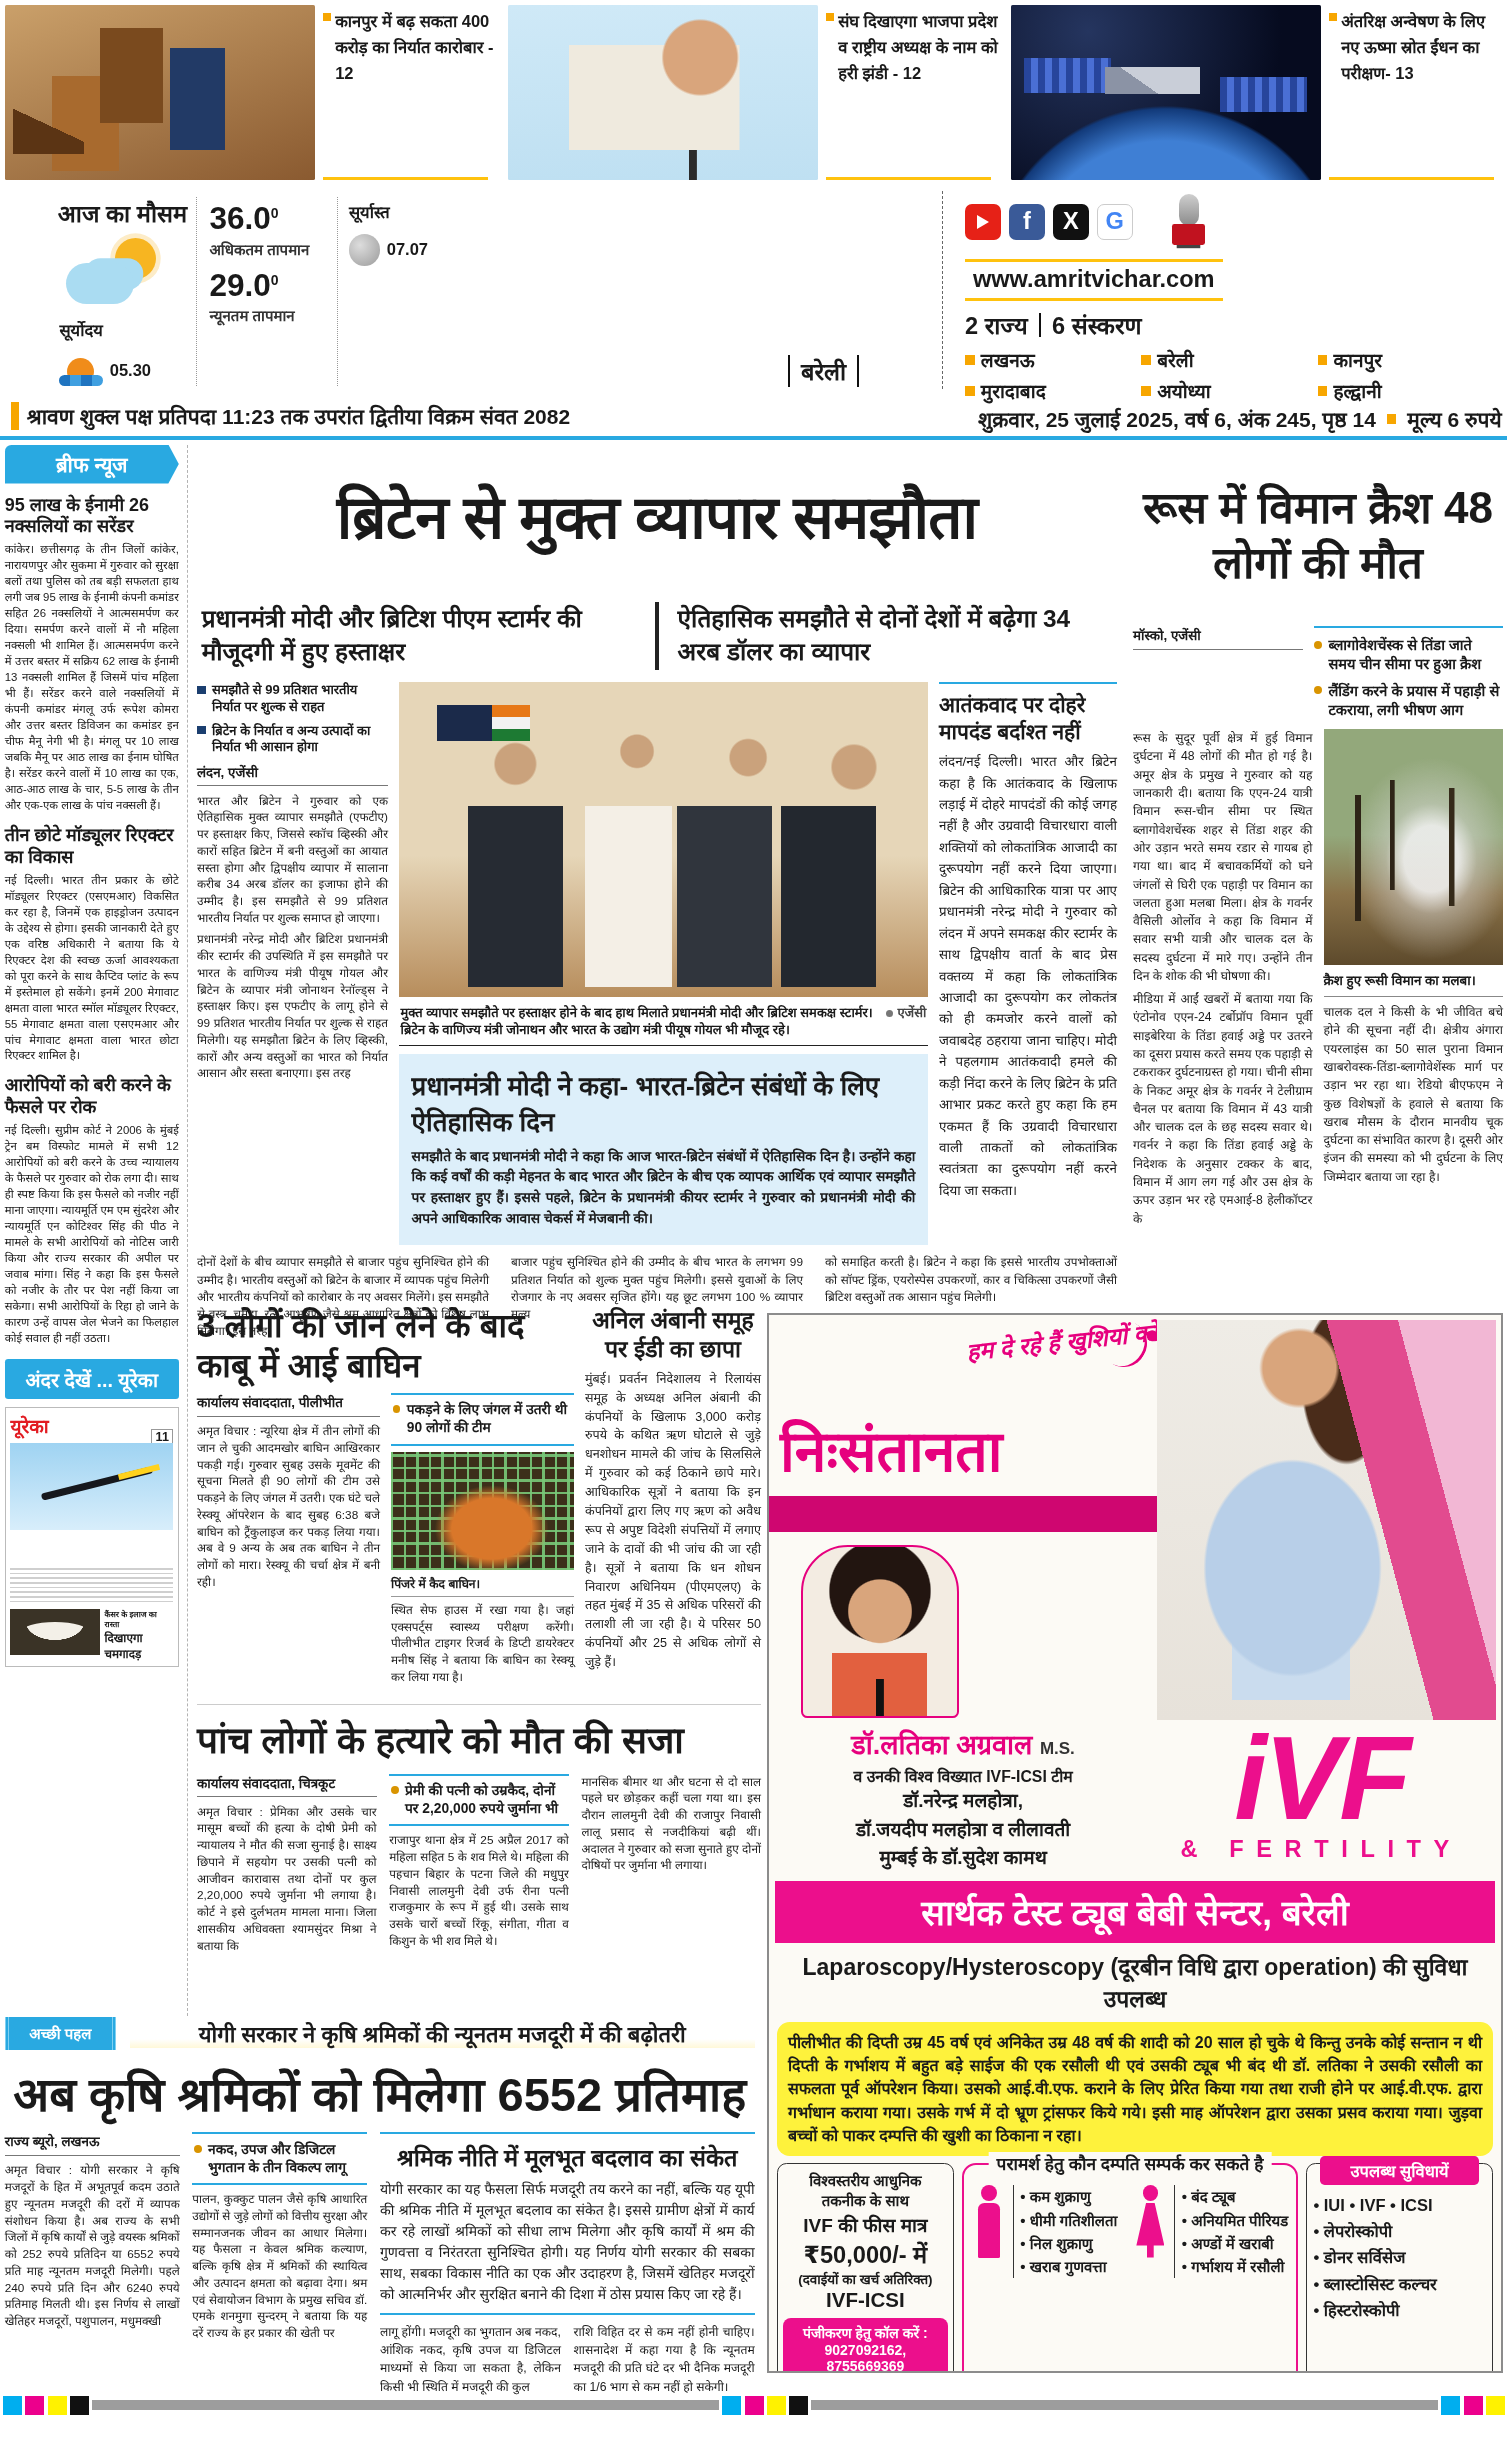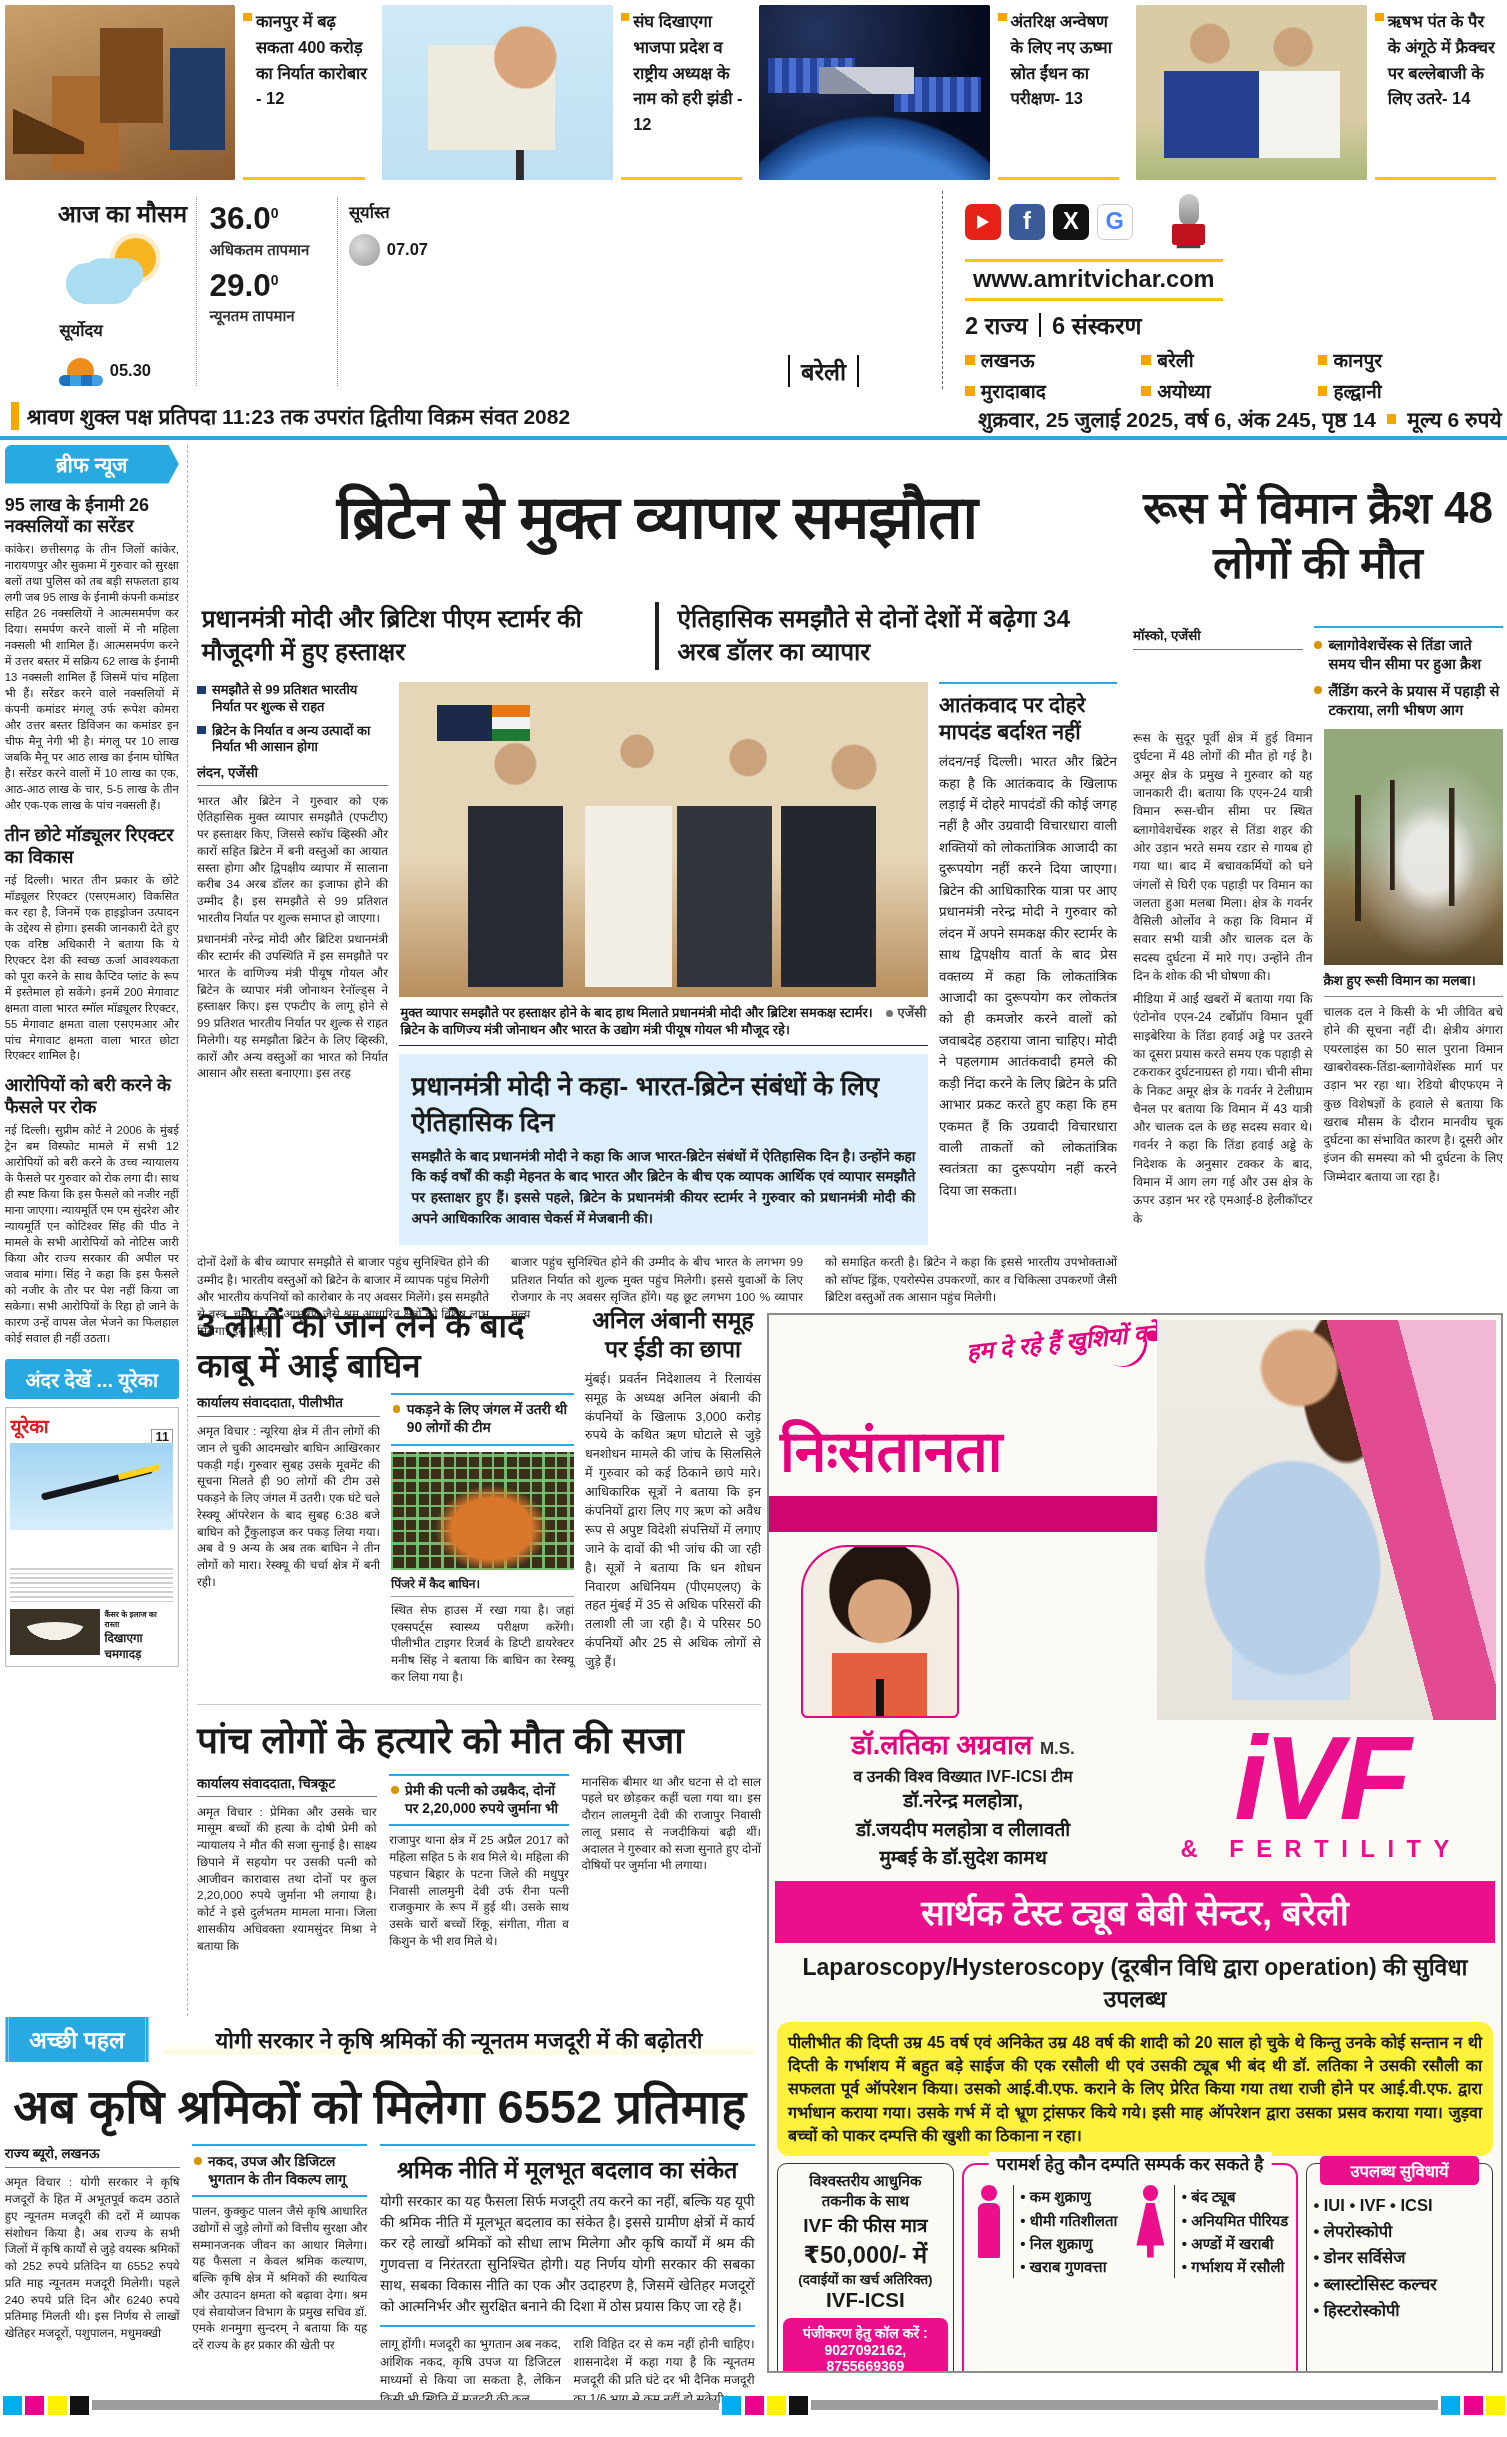--- a/index.html
+++ b/index.html
@@ -178,21 +178,21 @@
   .amb{flex:1;}
   .amb h4{margin:0 0 6.3px;font-size:23px;font-weight:900;text-align:center;line-height:1.25;}
   .amb p{font-size:12.6px;line-height:1.5;}
   .murder{margin-top:14px;border-top:0.8px solid #ccc;padding-top:7.9px;}
   .murder h3{margin:0;font-size:37px;font-weight:900;}
   .mcols{display:flex;gap:12.6px;margin-top:9.5px;}
   .mcols .c{flex:1;}
   
   .wages{position:absolute;left:4.7px;top:1574px;width:750px;height:356px;}
   .wg-top{display:flex;align-items:center;gap:14px;}
-  .badge{background:#29a9e1;color:#fff;font-size:23px;font-weight:800;text-align:center;padding:6.3px 20.5px;border-left:4.7px double #7fd0f2;border-right:4.7px double #7fd0f2;}
+  .badge{background:#29a9e1;color:#fff;font-size:15px;font-weight:800;text-align:center;padding:6.3px 20.5px;border-left:4.7px double #7fd0f2;border-right:4.7px double #7fd0f2;}
   .strap{flex:1;text-align:center;font-size:22px;font-weight:800;background:linear-gradient(#fff 70%,#fff8d8);}
   .wh{font-size:47px;font-weight:900;text-align:center;margin:11px 0 7.9px;}
   .wgcols{display:flex;gap:12.6px;}
   .wc1,.wc2{width:175px;}
   .wc3{flex:1;}
   .subbox{border-top:2.4px solid #29a9e1;padding-top:6.3px;}
   .subbox h4{margin:0 0 6.3px;text-align:center;font-size:23.6px;font-weight:900;}
   .subbox p{font-size:14px;line-height:1.5;}
   .wc3 .pair{display:flex;gap:12.6px;border-top:2.4px solid #29a9e1;margin-top:7.9px;padding-top:7.9px;}
   .wc3 .pair p{flex:1;font-size:12.2px;line-height:1.5;}
@@ -267,24 +267,20 @@
       <div class="t-txt" data-interactable="false">कानपुर में बढ़ सकता 400 करोड़ का निर्यात कारोबार - 12</div>
     </div>
     <div class="tz" data-interactable="false">
       <div class="t-img ph-shah" data-interactable="false"></div>
       <div class="t-txt" data-interactable="false">संघ दिखाएगा भाजपा प्रदेश व राष्ट्रीय अध्यक्ष के नाम को हरी झंडी - 12</div>
     </div>
     <div class="tz" data-interactable="false">
       <div class="t-img ph-space" data-interactable="false"></div>
       <div class="t-txt" data-interactable="false">अंतरिक्ष अन्वेषण के लिए नए ऊष्मा स्रोत ईंधन का परीक्षण- 13</div>
     </div>
-    <div class="tz" data-interactable="false">
-      <div class="t-img ph-cricket" data-interactable="false"></div>
-      <div class="t-txt" data-interactable="false">ऋषभ पंत के पैर के अंगूठे में फ्रैक्चर पर बल्लेबाजी के लिए उतरे- 14</div>
-    </div>
   </header>
 
   <section class="masthead" data-interactable="false">
     <div class="weather" data-interactable="false">
       <div class="w-c1">
         <div class="w-title" data-interactable="false">आज का मौसम</div>
         <div class="w-cloud" data-interactable="false">
             <span class="sun"></span>
             <span class="cl"></span>
           </div>

